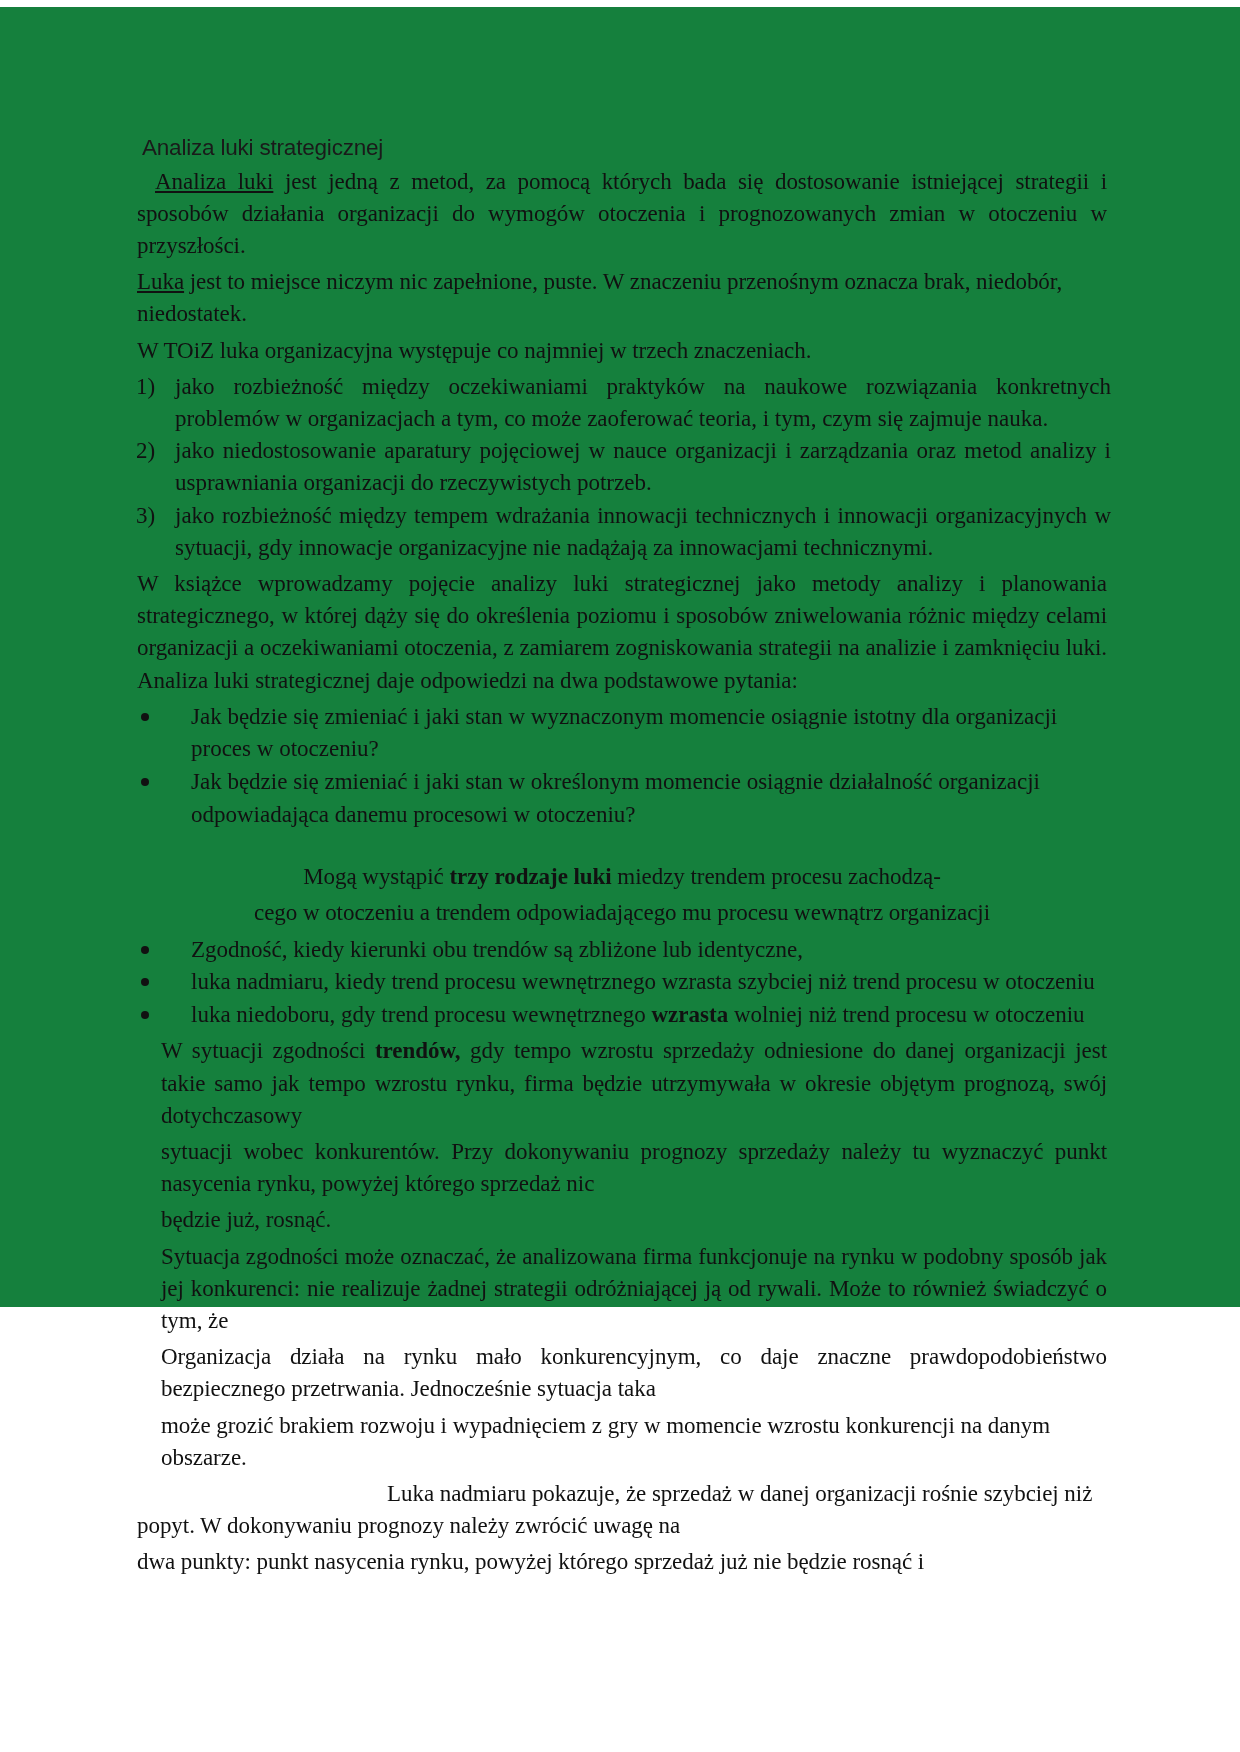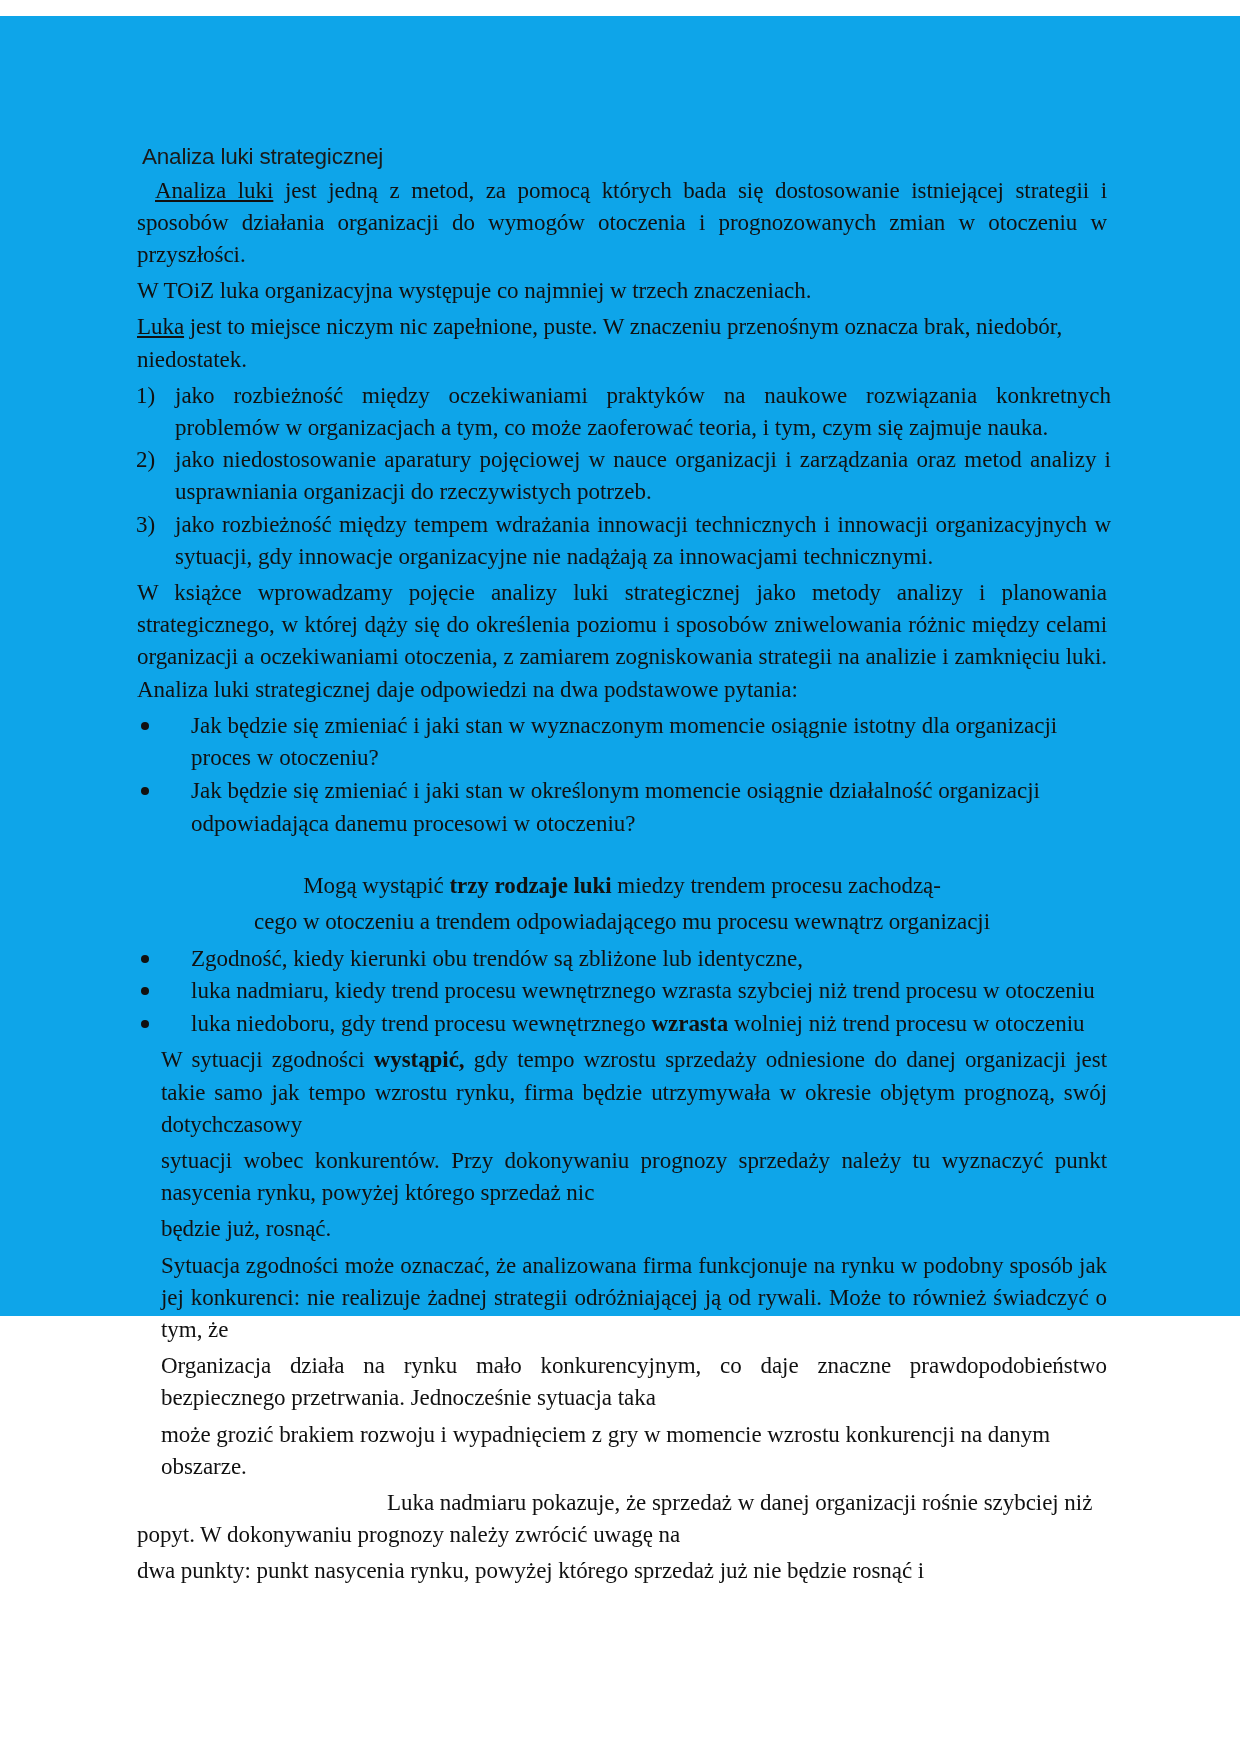--- a/index.html
+++ b/index.html
@@ -10,24 +10,24 @@
   body {
     width: 1240px;
     height: 1752px;
     position: relative;
     font-family: "Liberation Serif", serif;
     color: #111111;
     overflow: hidden;
   }
   .page {
     position: absolute;
-    top: 16px; left: 0;
+    top: 7px; left: 0;
     width: 1240px;
     height: 1300px;
-    background: #0ea5e9;
+    background: #15803d;
   }
   .content {
     position: absolute;
     left: 133px;
     top: 128px;
     width: 978px;
   }
 
   
   .doc-title {
@@ -122,23 +122,23 @@
 </head>
 <body>
 
 <div class="page">
   <div class="content">
 
     <h1 class="doc-title">Analiza luki strategicznej</h1>
 
     <p class="para indent-first"><u class="uline">Analiza luki</u><span> jest jedną z metod, za pomocą których bada się dostosowanie istniejącej strategii i sposobów działania organizacji do wymogów otoczenia i prognozowanych zmian w otoczeniu w przyszłości.</span></p>
 
+    <p class="para left"><u class="uline">Luka</u><span> jest to miejsce niczym nic zapełnione, puste. W znaczeniu przenośnym oznacza brak, niedobór, niedostatek.</span></p>
+
     <p class="para left">W TOiZ luka organizacyjna występuje co najmniej w trzech znaczeniach.</p>
-
-    <p class="para left"><u class="uline">Luka</u><span> jest to miejsce niczym nic zapełnione, puste. W znaczeniu przenośnym oznacza brak, niedobór, niedostatek.</span></p>
 
     <ol class="numlist">
       <li>
         <span class="marker">1)</span>
         <span>jako rozbieżność między oczekiwaniami praktyków na naukowe rozwiązania konkretnych problemów w organizacjach a tym, co może zaoferować teoria, i tym, czym się zajmuje nauka.</span>
       </li>
       <li>
         <span class="marker">2)</span>
         <span>jako niedostosowanie aparatury pojęciowej w  nauce organizacji i zarządzania oraz metod analizy i usprawniania organizacji do rzeczywistych potrzeb.</span>
       </li>
@@ -175,21 +175,21 @@
         <span class="dot"></span>
         <span>luka nadmiaru, kiedy trend procesu wewnętrznego wzrasta szybciej niż trend procesu w otoczeniu</span>
       </li>
       <li>
         <span class="dot"></span>
         <span>luka niedoboru, gdy trend procesu wewnętrznego </span><b class="bold">wzrasta</b><span> wolniej niż trend procesu w otoczeniu</span>
       </li>
     </ul>
 
     <div class="blk-indent">
-      <p class="para"><span>W sytuacji zgodności </span><b class="bold">wystąpić,</b><span> gdy tempo wzrostu sprzedaży odniesione do danej organizacji jest takie samo jak tempo wzrostu rynku, firma będzie utrzymywała w okresie objętym prognozą, swój dotychczasowy</span></p>
+      <p class="para"><span>W sytuacji zgodności </span><b class="bold">trendów,</b><span> gdy tempo wzrostu sprzedaży odniesione do danej organizacji jest takie samo jak tempo wzrostu rynku, firma będzie utrzymywała w okresie objętym prognozą, swój dotychczasowy</span></p>
 
 
       <p class="para">sytuacji wobec konkurentów. Przy dokonywaniu prognozy sprzedaży należy tu wyznaczyć punkt nasycenia rynku, powyżej którego sprzedaż nic</p>
 
       <p class="para left">będzie już, rosnąć.</p>
 
       <p class="para">Sytuacja zgodności może oznaczać, że analizowana firma funkcjonuje na rynku w podobny sposób jak jej konkurenci: nie realizuje żadnej strategii odróżniającej ją od rywali. Może to również świadczyć o tym, że</p>
 
       <p class="para">Organizacja działa na rynku mało konkurencyjnym, co daje znaczne prawdopodobieństwo bezpiecznego przetrwania. Jednocześnie sytuacja taka</p>
 

